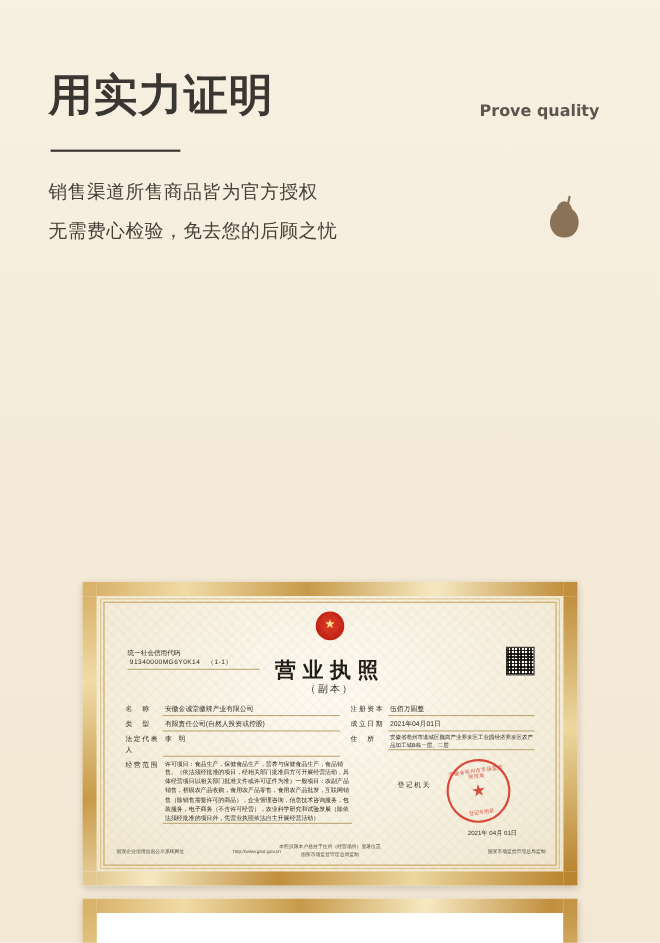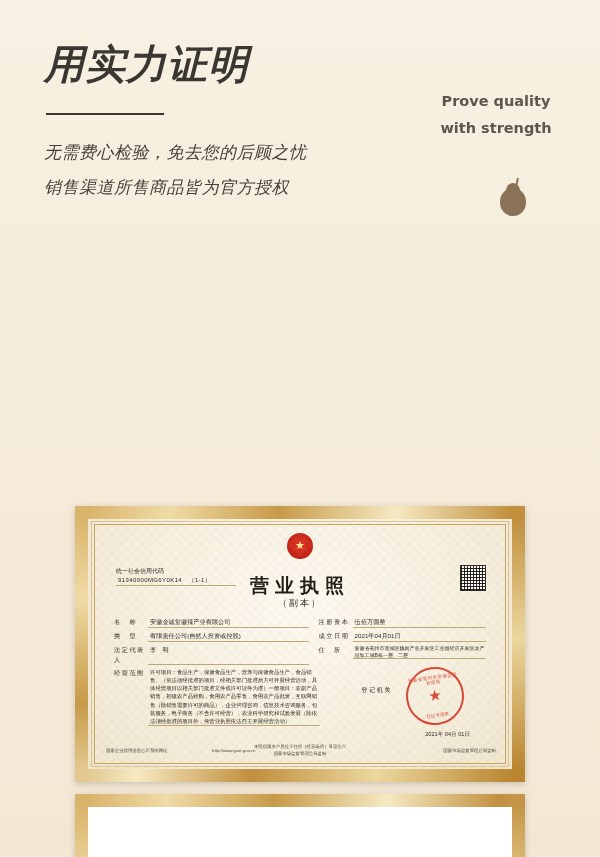--- a/index.html
+++ b/index.html
@@ -3,21 +3,21 @@
 <meta charset="utf-8">
 <style>
   * { box-sizing: border-box; margin: 0; padding: 0; }
   body {
     width: 600px; height: 857px;
     background: linear-gradient(180deg, #f7f1e3 0%, #f5ebd9 45%, #f3e8d4 100%);
     font-family: "Liberation Sans", sans-serif;
     overflow: hidden;
     position: relative;
   }
-  .hero { padding: 38px 0 0 44px; position: relative; font-style: italic; }
+  .hero { padding: 61px 0 0 44px; position: relative; }
   .hero h1 {
     font-family: "DejaVu Sans", sans-serif;
     font-size: 40px;
     font-weight: bold;
     color: #3a3632;
     line-height: 1.32;
     letter-spacing: 1px;
   }
   .hero h1 .l2 { display: block; }
   .rule {
@@ -27,21 +27,21 @@
   .hero p {
     font-family: "DejaVu Sans", sans-serif;
     font-size: 17px;
     color: #45403a;
     line-height: 2.1;
     letter-spacing: 0.5px;
   }
   .eng {
     position: absolute;
     right: 44px; top: 88px;
-    text-align: center;
+    text-align: left;
     font-family: "DejaVu Sans", sans-serif;
     font-size: 14.5px;
     font-weight: bold;
     color: #5c564e;
     line-height: 1.85;
     width: 120px;
   }
   .pear-mark {
     position: absolute;
     right: 74px; top: 178px;
@@ -178,27 +178,26 @@
   .bl-url { position: absolute; left: 124px; bottom: 16px; font-size: 4.4px; color: #4a443b; }
 </style>
 </head>
 <body>
 
 <div class="hero">
   <h1>
     <span>用实力证明</span>
   </h1>
   <div class="rule"></div>
+  <p>销售渠道所售商品皆为官方授权</p>
   <p>无需费心检验，免去您的后顾之忧</p>
-  <p>销售渠道所售商品皆为官方授权</p>
 </div>
 
 <div class="eng">
   <div>Prove quality</div>
-  <div>with strength</div>
 </div>
 
 <div class="pear-mark">
   <div class="stem"></div>
   <div class="neck"></div>
   <div class="body"></div>
 </div>
 
 <div class="cert-wrap">
 

